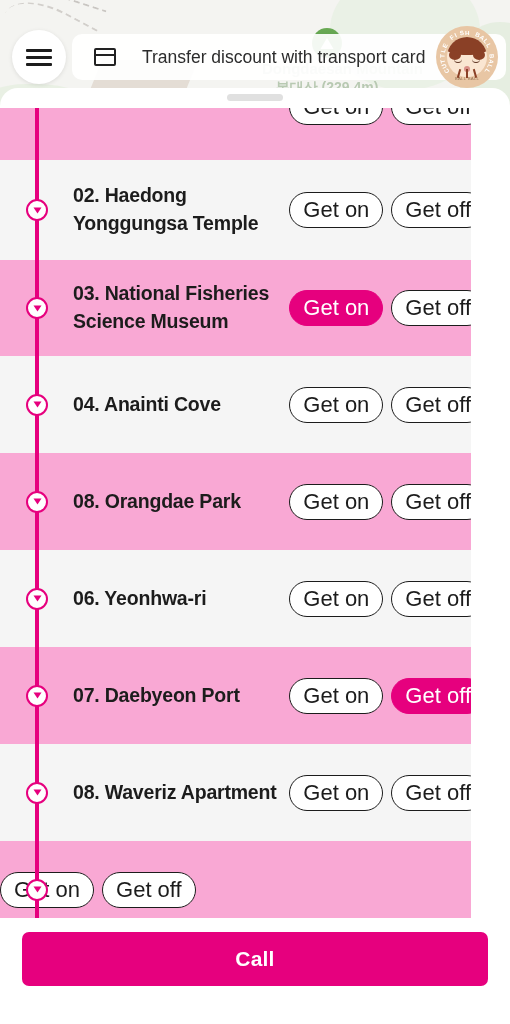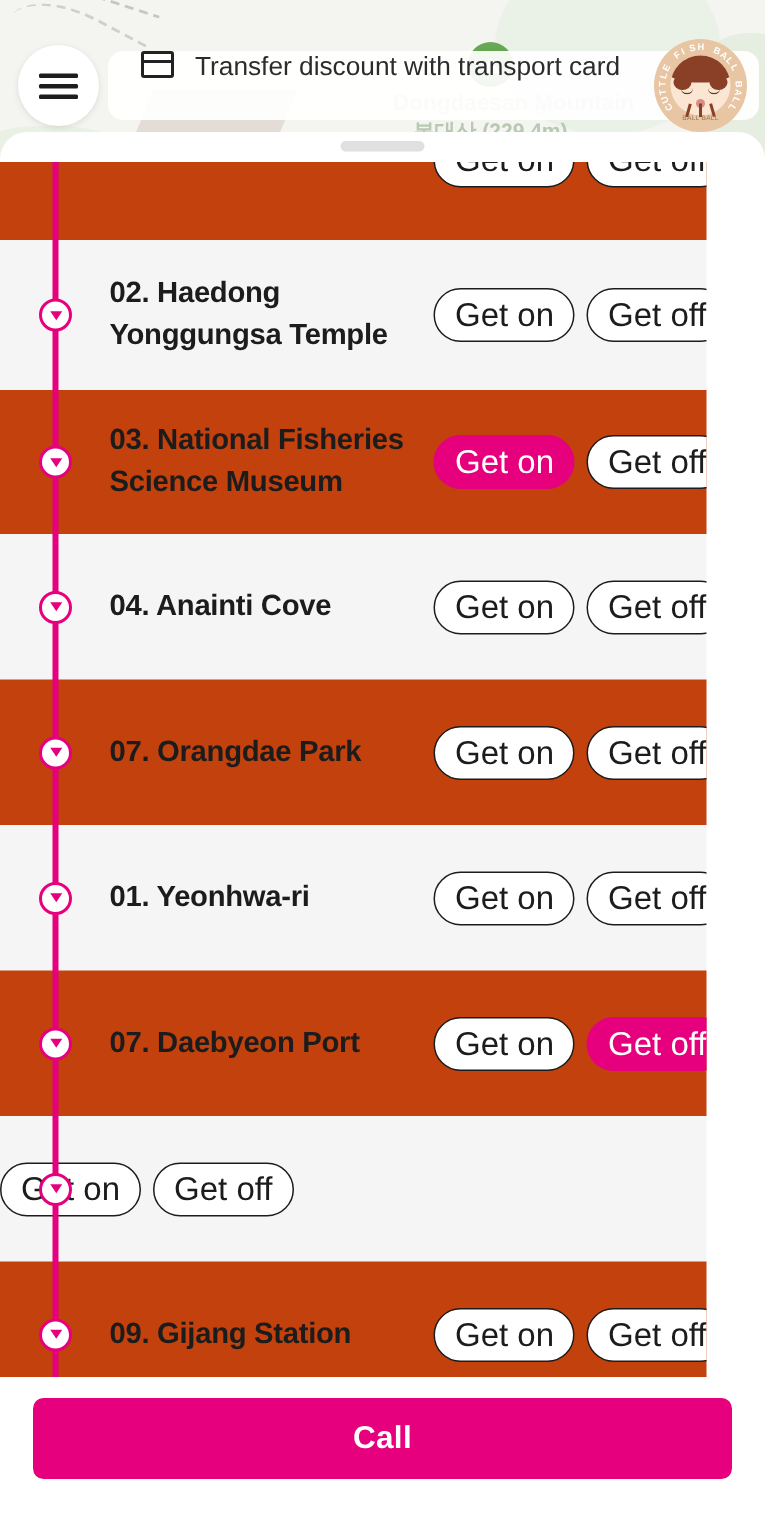--- a/index.html
+++ b/index.html
@@ -123,23 +123,24 @@
   }
 
   .notice-pill {
     position: absolute;
     left: 72px; top: 34px;
     right: 4px;
     height: 46px;
     background: rgba(255,255,255,0.93);
     border-radius: 10px;
     display: flex;
-    align-items: flex-start;
+    align-items: center;
     padding-left: 22px;
     z-index: 4;
+    gap: 12px;
   }
   .card-icon {
     width: 22px; height: 18px;
     border: 2.2px solid #222222;
     border-radius: 2px;
     position: relative;
     flex: 0 0 auto;
   }
   .card-icon::after {
     content: "";
@@ -279,21 +280,21 @@
     width: 4px;
     height: 830px;
     background: #e6007e;
     z-index: 3;
   }
   .stop-row {
     position: relative;
     width: 510px;
     display: flex;
     align-items: center;
-    background: #c2410c;
+    background: #f9a8d4;
   }
   .stop-row.shade { background: #f5f5f5; }
   .stop-row.partial { height: 52px; }
 
   .marker {
     position: absolute;
     left: 26px;
     top: 50%;
     transform: translateY(-50%);
     width: 22px; height: 22px;
@@ -456,33 +457,33 @@
               <button class="pill-btn">Get on</button>
               <button class="pill-btn">Get off</button>
             </div>
           </div>
           <div class="stop-row" style="height: 97px;">
             <div class="marker">
               <svg width="9" height="7" viewBox="0 0 9 7" aria-hidden="true">
                 <path d="M0.5 0.5 H8.5 L4.5 6.5 Z" fill="#e6007e"></path>
               </svg>
             </div>
-            <div class="stop-name">07. Orangdae Park</div>
+            <div class="stop-name">08. Orangdae Park</div>
             <div class="stop-actions">
               <button class="pill-btn">Get on</button>
               <button class="pill-btn">Get off</button>
             </div>
           </div>
           <div class="stop-row shade" style="height: 97px;">
             <div class="marker">
               <svg width="9" height="7" viewBox="0 0 9 7" aria-hidden="true">
                 <path d="M0.5 0.5 H8.5 L4.5 6.5 Z" fill="#e6007e"></path>
               </svg>
             </div>
-            <div class="stop-name">01. Yeonhwa-ri</div>
+            <div class="stop-name">06. Yeonhwa-ri</div>
             <div class="stop-actions">
               <button class="pill-btn">Get on</button>
               <button class="pill-btn">Get off</button>
             </div>
           </div>
           <div class="stop-row" style="height: 97px; justify-content: center;">
             <div class="marker">
               <svg width="9" height="7" viewBox="0 0 9 7" aria-hidden="true">
                 <path d="M0.5 0.5 H8.5 L4.5 6.5 Z" fill="#e6007e"></path>
               </svg>
@@ -492,32 +493,32 @@
               <button class="pill-btn">Get on</button>
               <button class="pill-btn active">Get off</button>
             </div>
           </div>
           <div class="stop-row shade" style="height: 97px;">
             <div class="marker">
               <svg width="9" height="7" viewBox="0 0 9 7" aria-hidden="true">
                 <path d="M0.5 0.5 H8.5 L4.5 6.5 Z" fill="#e6007e"></path>
               </svg>
             </div>
+            <div class="stop-name">08. Waveriz Apartment</div>
             <div class="stop-actions">
               <button class="pill-btn">Get on</button>
               <button class="pill-btn">Get off</button>
             </div>
           </div>
           <div class="stop-row" style="height: 97px;">
             <div class="marker">
               <svg width="9" height="7" viewBox="0 0 9 7" aria-hidden="true">
                 <path d="M0.5 0.5 H8.5 L4.5 6.5 Z" fill="#e6007e"></path>
               </svg>
             </div>
-            <div class="stop-name">09. Gijang Station</div>
             <div class="stop-actions">
               <button class="pill-btn">Get on</button>
               <button class="pill-btn">Get off</button>
             </div>
           </div>
         </div>
     </div>
 
     <div class="call-bar">
       <button class="call-btn">Call</button>

